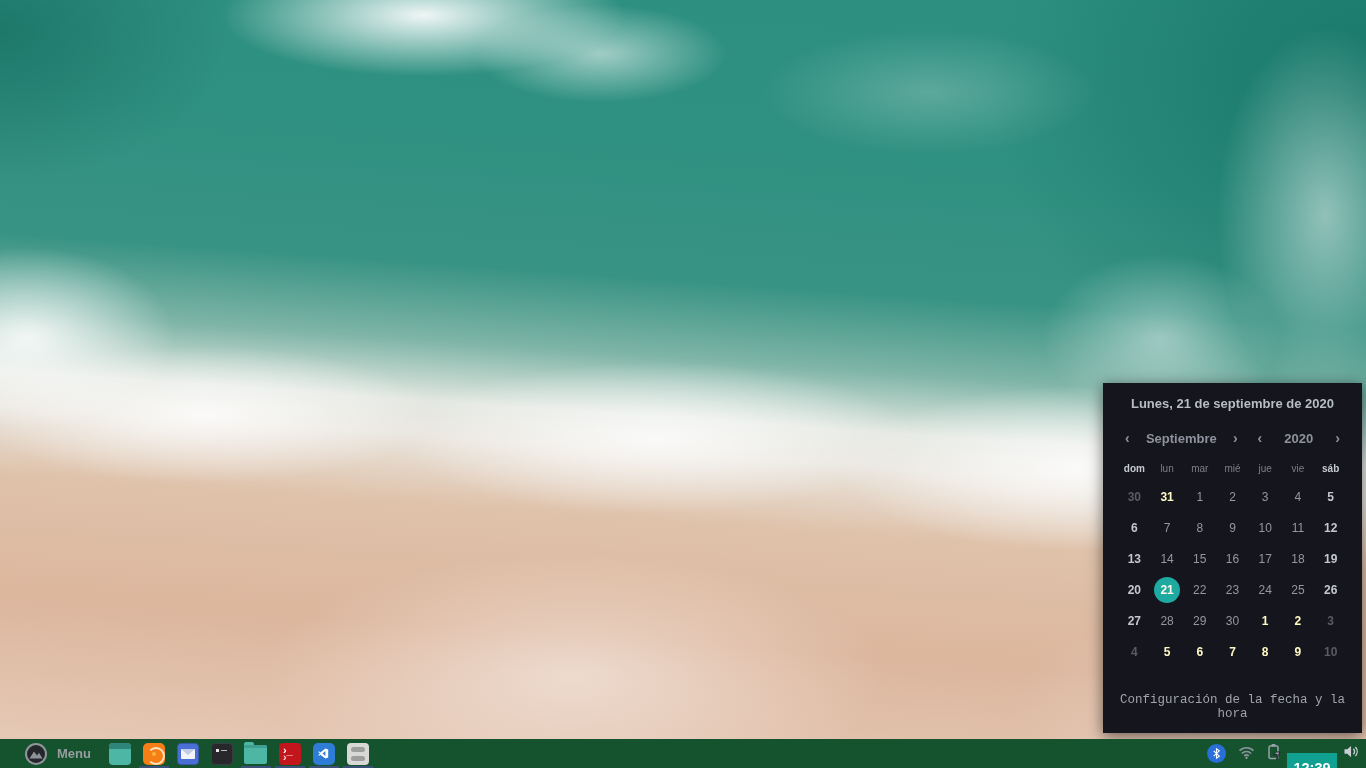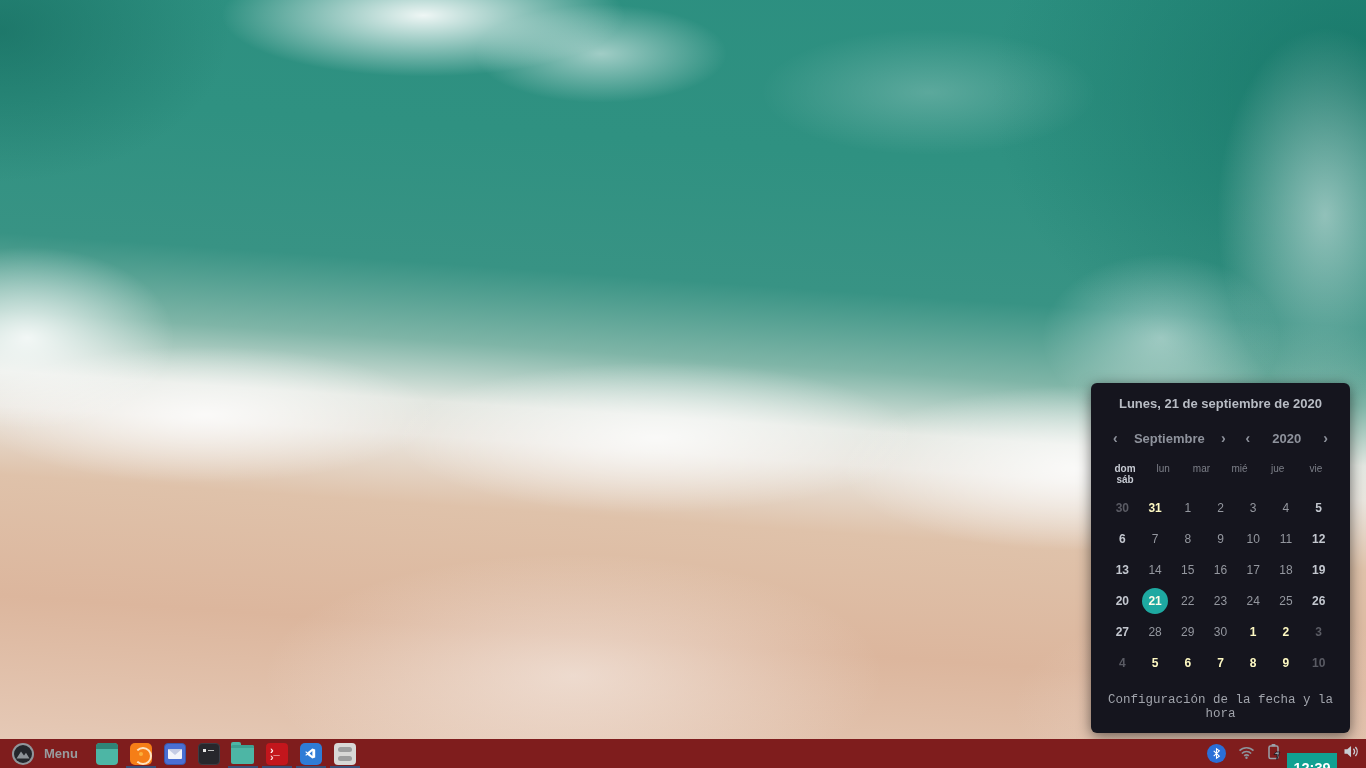--- a/index.html
+++ b/index.html
@@ -23,48 +23,48 @@
       radial-gradient(ellipse 520px 430px at 100% 12%, rgba(10,104,90,.6), rgba(10,104,90,0) 72%),
       radial-gradient(ellipse 320px 210px at 0% 4%, rgba(14,96,84,.5), rgba(14,96,84,0) 72%),
       radial-gradient(ellipse 430px 170px at 42% 88%, rgba(247,239,234,.6), rgba(247,239,234,0) 72%),
       radial-gradient(ellipse 300px 140px at 90% 92%, rgba(238,221,210,.5), rgba(238,221,210,0) 72%),
       linear-gradient(184deg,
         #2c8f80 0%, #2f9181 22%, #389384 38%, #7fb5a7 47%,
         #e3e7e1 54%, #e9e5de 58%, #dfc2aa 66%, #dcb69d 80%, #e7cdbb 100%);
   }
 
   
-  .calendar { position:absolute; right:16px; bottom:35px; width:259px; height:350px;
-    background:#15151e; border-radius:6px; box-shadow:0 3px 14px rgba(0,0,0,.55);
+  .calendar { position:absolute; right:4px; bottom:35px; width:259px; height:350px;
+    background:#15151e; border-radius:0; box-shadow:0 3px 14px rgba(0,0,0,.55);
     color:#94979f; z-index:5; }
   .cal-title { margin-top:13px; text-align:center; font-size:13px; font-weight:bold; color:#b8bcc4; }
   .cal-nav { display:flex; margin-top:19px; padding:0 20px; align-items:center; }
   .nav-group { display:flex; justify-content:space-between; align-items:center;
     font-size:13px; font-weight:bold; color:#8e929c; }
   .nav-group.month { flex:1.35; margin-right:16px; }
   .nav-group.year  { flex:1; }
   .nav-arrow { cursor:default; font-size:14px; color:#8e929c; padding:0 2px; }
-  .cal-weekdays { display:grid; grid-template-columns:repeat(6,1fr); margin-top:17px;
+  .cal-weekdays { display:grid; grid-template-columns:repeat(7,1fr); margin-top:17px;
     padding:0 15px; font-size:10px; text-align:center; color:#7c7f88; }
   .wd-we { color:#c6cad2; font-weight:bold; }
   .cal-grid { display:grid; grid-template-columns:repeat(7,1fr); grid-auto-rows:31px;
     margin-top:7px; padding:0 15px; font-size:12px; }
   .day { display:flex; align-items:center; justify-content:center; }
   .day.adj  { color:#fef9c3;font-weight:bold; }
   .day.adjw { color:#5a5b64; font-weight:bold; }
   .day.norm { color:#94979f; }
   .day.we   { color:#c3c7cf; font-weight:bold; }
   .sel-circle { width:26px; height:26px; border-radius:50%; background:#1ea9a1;
     color:#fffbe8; font-weight:bold; display:flex; align-items:center; justify-content:center;text-align:center; }
   .cal-footer { position:absolute; bottom:12px; left:0; right:0; text-align:center;
     font-size:12.5px; color:#a0a3ab;font-family:Liberation Mono, monospace; }
 
   
-  .panel { position:absolute; left:0; right:0; bottom:0; height:29px; background:#7f1d1d;
-    display:flex; align-items:center; padding-left:11px; z-index:10; }
+  .panel { position:absolute; left:0; right:0; bottom:0; height:29px; background:#14532d;
+    display:flex; align-items:center; padding-left:24px; z-index:10; }
   .menu-button { display:flex; align-items:center; height:29px; padding-right:12px; }
   .mint-logo { width:24px; height:24px; display:flex; }
   .menu-label { margin-left:9px; font-size:13px; font-weight:bold; color:#989c9f; }
   .launchers { display:flex; align-items:center; height:29px; }
   .launcher { position:relative; width:24px; height:29px; display:flex; align-items:center;
     justify-content:center; margin:0 5px; }
   .launcher.running::after { content:""; position:absolute; left:-3px; right:-3px; bottom:0;
     height:2.5px; background:#3a5078; }
 
   .ic { width:22px; height:22px; border-radius:4px; position:relative; }

